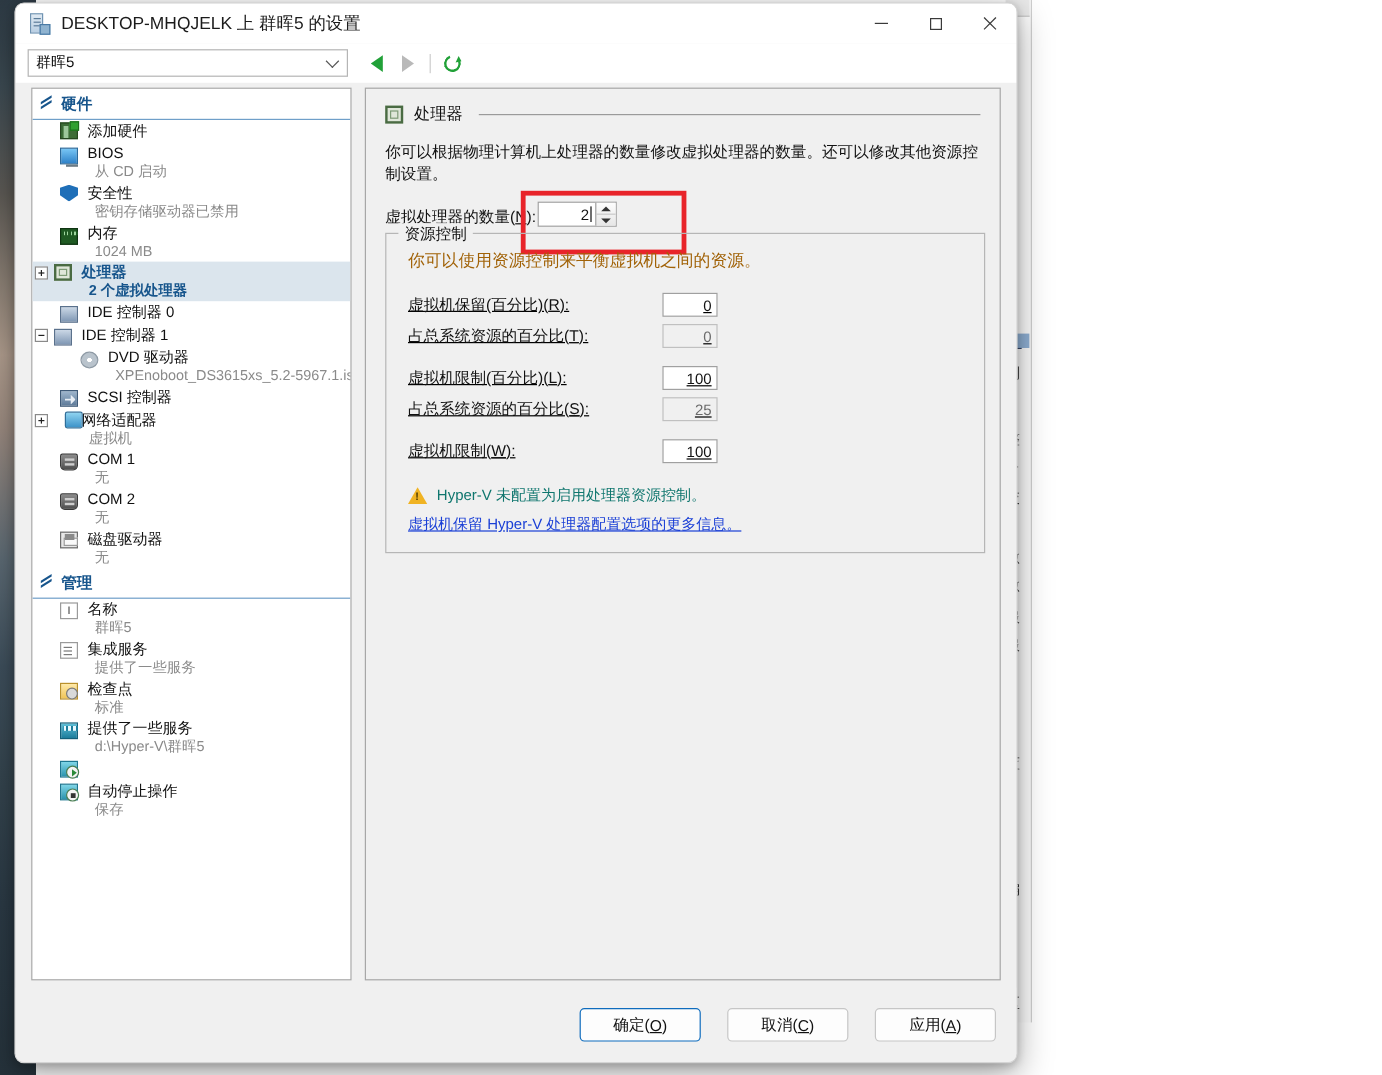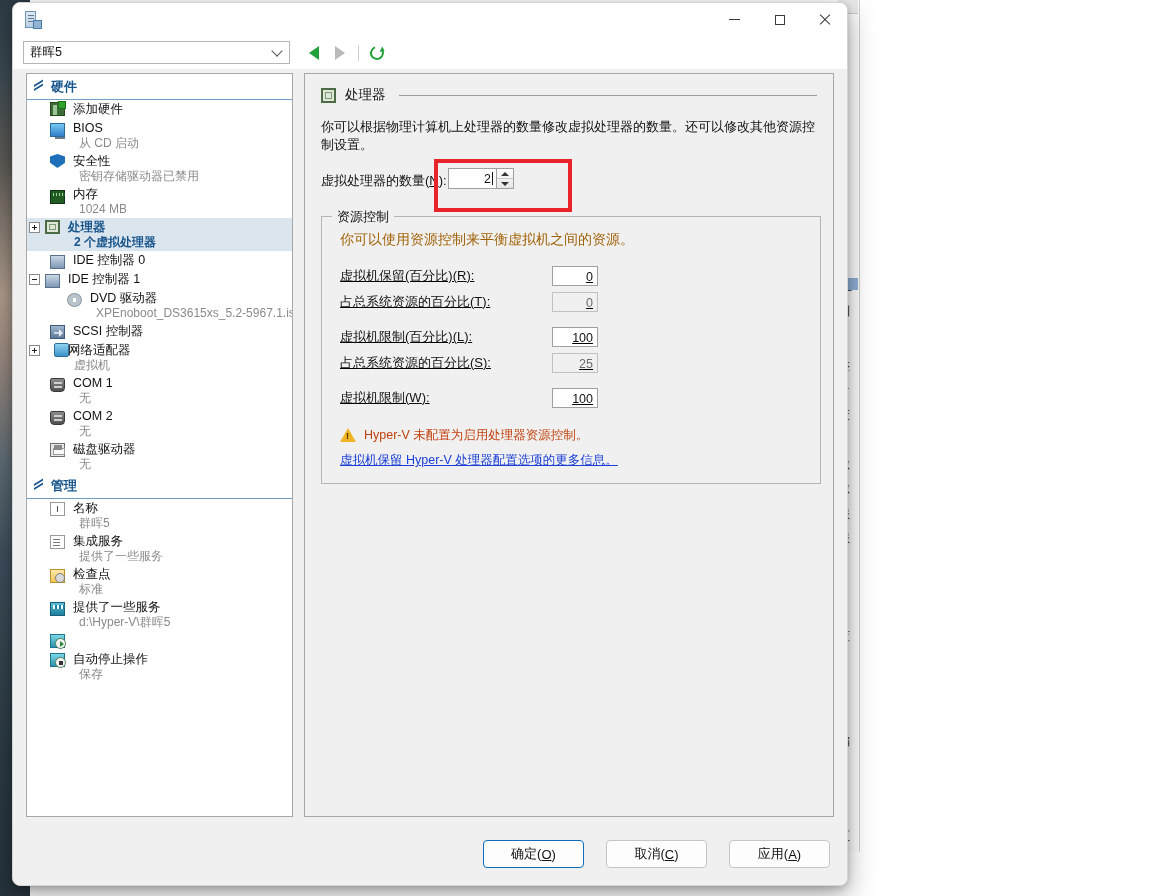--- a/index.html
+++ b/index.html
@@ -285,21 +285,21 @@
   .spin-down { width:0;height:0;border-left:4px solid transparent;border-right:4px solid transparent;border-top:4px solid #333; }
 
   #red-highlight {
     position: absolute; left: 113px; top: -9px;
     width: 138px; height: 53px;
     border: 4px solid #e8242a; pointer-events: none;
   }
 
   
   #resource-group {
-    margin-top: 22px; border: 1px solid #b6b6b6; padding: 14px 14px 14px 14px;
+    border: 1px solid #b6b6b6; padding: 14px 14px 14px 14px;
     position: relative; width: 500px;
   }
   #resource-legend {
     position: absolute; left: 10px; top: -9px; background: #f0f0f0;
     padding: 0 5px; font-size: 13px; color: #111;
   }
   .rg-desc { font-size: 14px; color: #a16207; margin: 0 0 14px 4px; }
   .rg-row { display: flex; align-items: center; height: 26px; margin-left: 4px; text-decoration: underline; }
   .rg-row .lbl { width: 212px; font-size: 13px; color: #111; white-space: nowrap; }
   .num-input {
@@ -315,21 +315,21 @@
   }
   #warn-icon:before {
     content:""; position:absolute; left:0; top:0;
     width:0;height:0;border-left:8px solid transparent;border-right:8px solid transparent;
     border-bottom:14px solid #f0b323;
   }
   #warn-icon:after {
     content:"!"; position:absolute; left:6px; top:2px; font-size:9px; font-weight:bold; color:#4a3700;
     line-height:12px;
   }
-  #warn-text { font-size: 12.5px; color: #c2410c; }
+  #warn-text { font-size: 12.5px; color: #0f766e; }
   #help-link {
     display: inline-block; margin-left: 4px; font-size: 12.5px; color: #1a3fd6;
     text-decoration: underline; cursor: pointer;
   }
 
   
   #dialog-footer {
     position: absolute; left: 0; right: 0; bottom: 0; height: 62px;
     display: flex; align-items: center; justify-content: flex-end;
     padding-right: 17px; gap: 22px; background: #f0f0f0;
@@ -372,20 +372,21 @@
   <div class="frag" style="top:862px;">..</div>
 </div>
 
 <div id="settings-window">
 
   <div id="title-bar">
     <div id="title-icon">
       <div class="doc"></div>
         <div class="gear"></div>
     </div>
+    <div id="window-title">DESKTOP-MHQJELK 上 群晖5 的设置</div>
     <div id="window-controls">
       <div class="wc-btn" id="wc-min">
           <div class="glyph-min"></div>
         </div>
       <div class="wc-btn" id="wc-max">
           <div class="glyph-max"></div>
         </div>
       <div class="wc-btn" id="wc-close">
           <div class="glyph-close"></div>
         </div>

